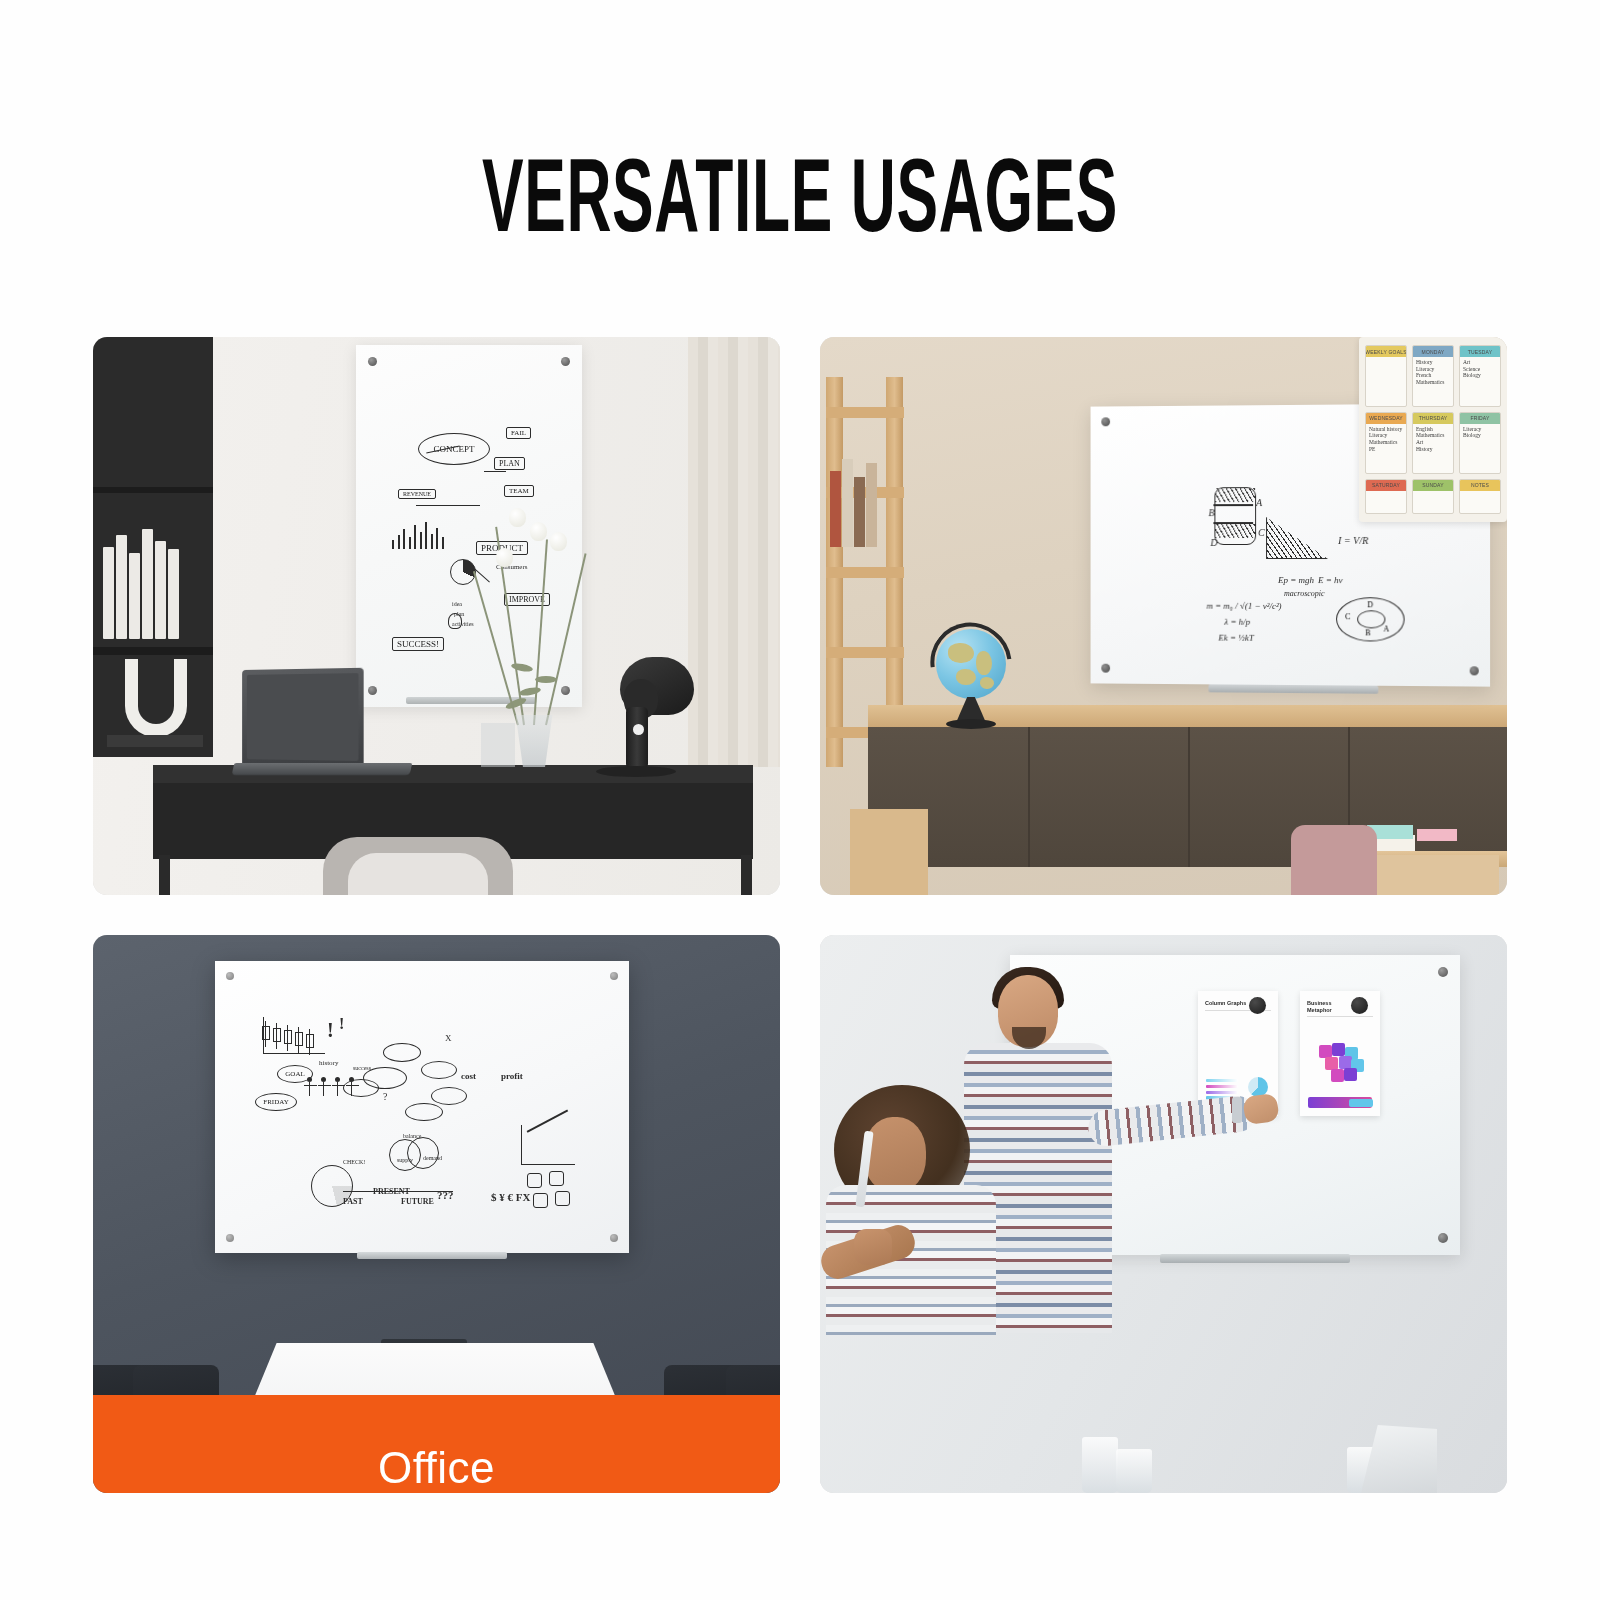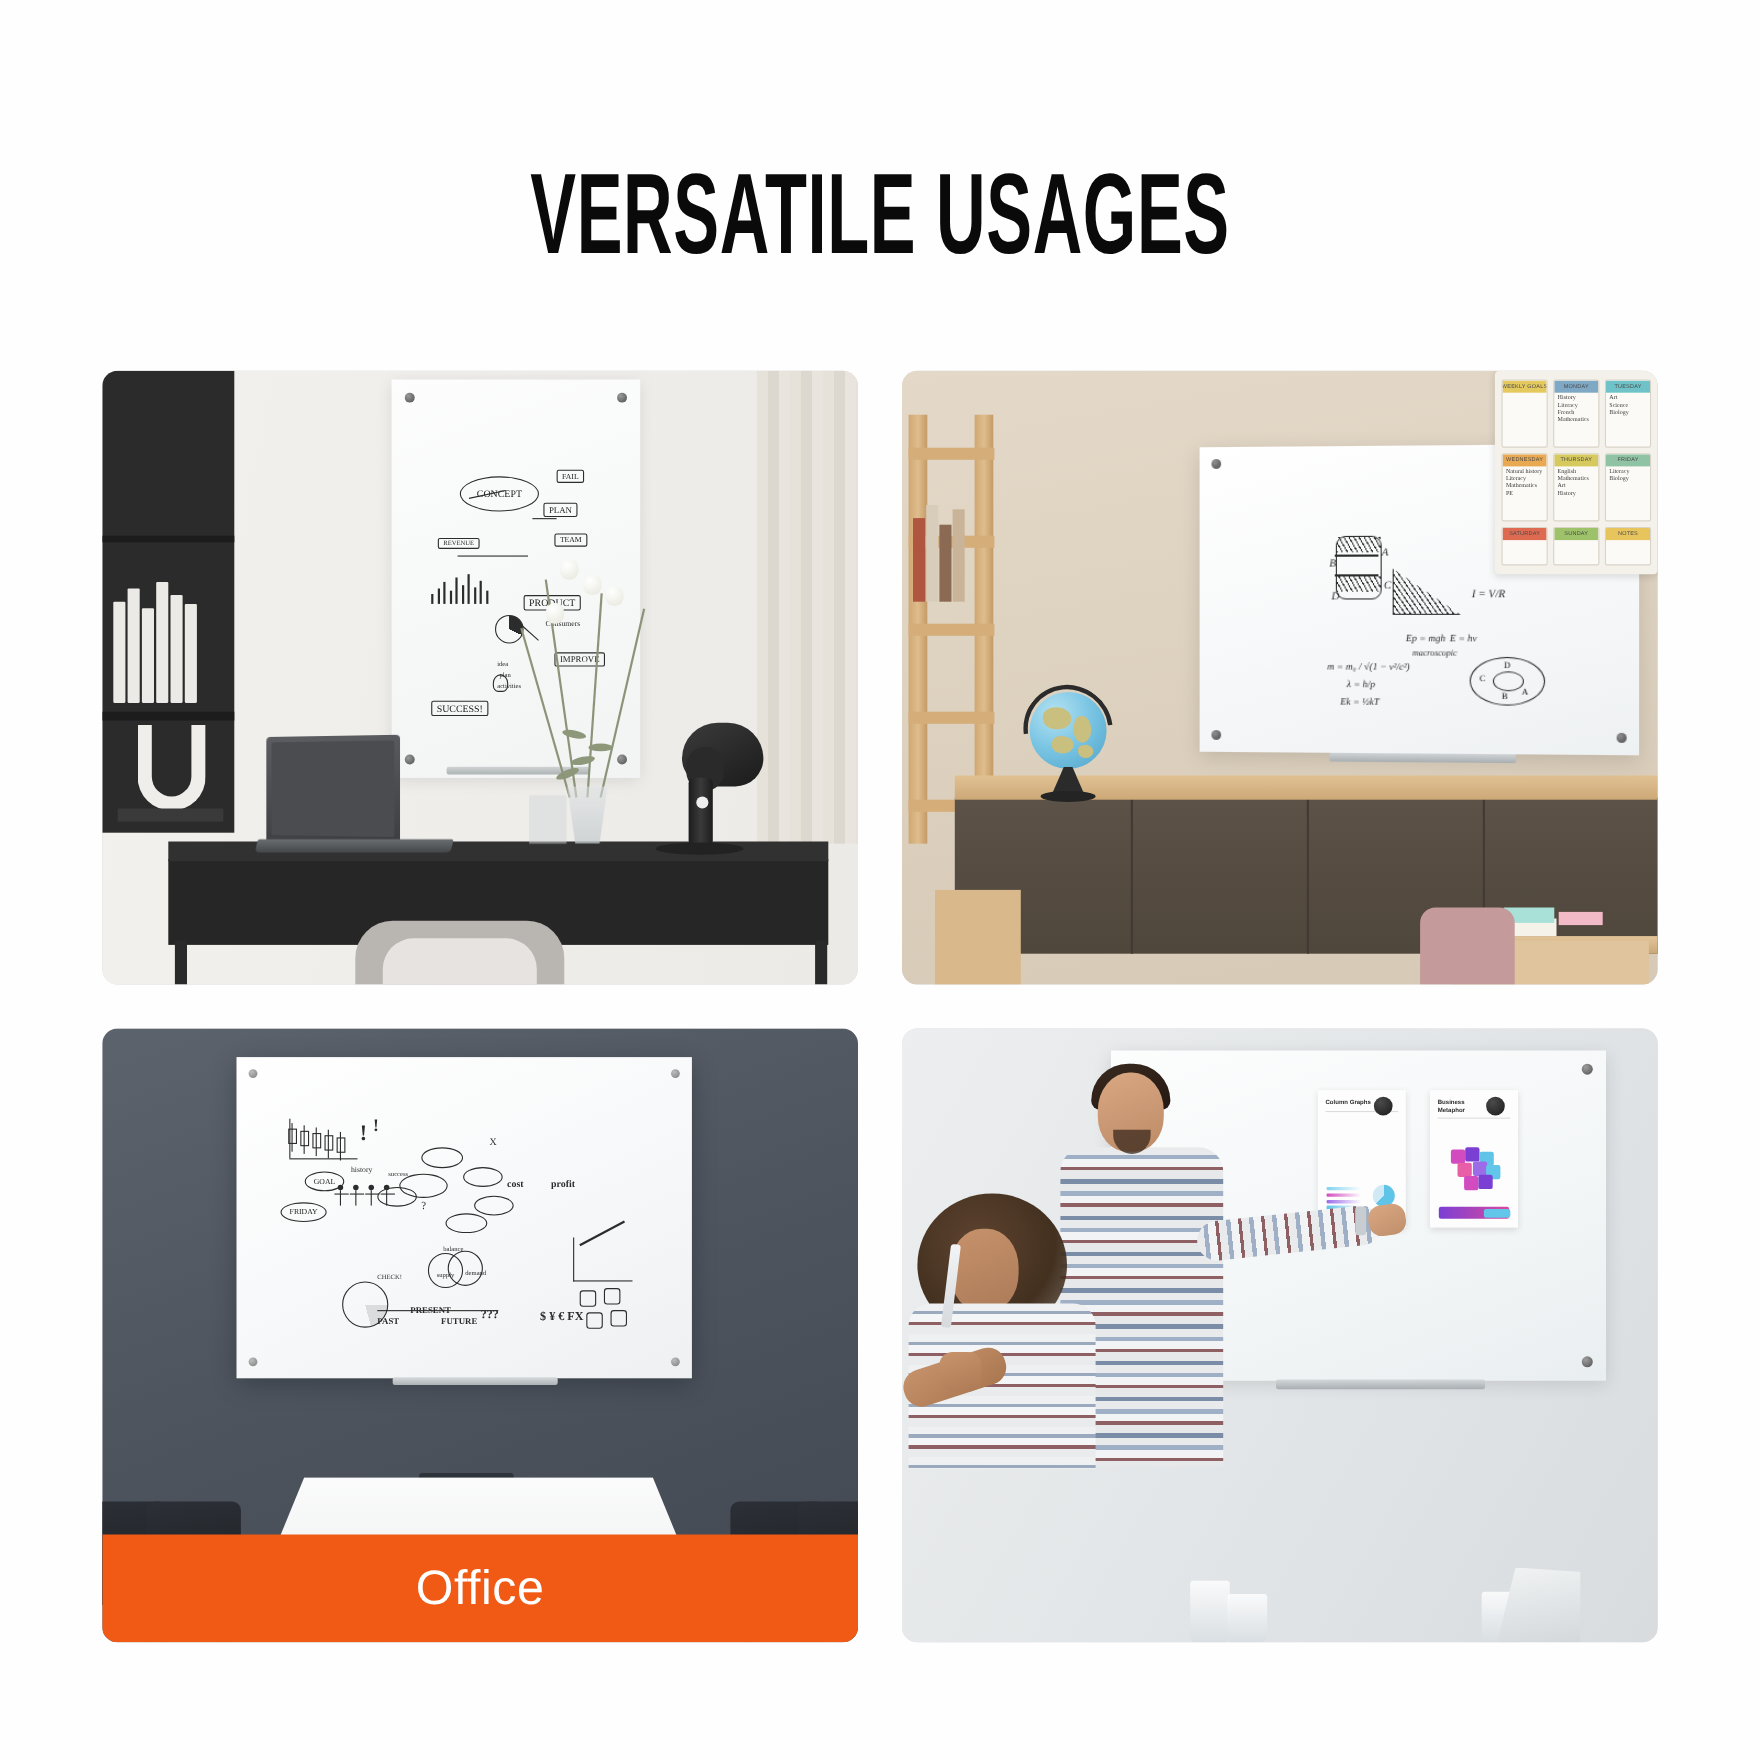--- a/index.html
+++ b/index.html
@@ -633,21 +633,21 @@
         <div class="of-chair" style="right:30px;">
           <div class="seatback"></div>
           <div class="legs"></div>
         </div>
         <div class="of-chair" style="right:-32px;">
           <div class="seatback"></div>
           <div class="legs"></div>
         </div>
         <div class="of-table"></div>
       </div>
-      <div class="caption-bar" style="background:#f15a15;">
+      <div class="caption-bar" style="background:#f15a15;align-items:flex-end;">
         <span>Office</span>
       </div>
     </div>
 
     <div class="card">
       <div class="photo">
         <div class="lc-wall"></div>
 
         <div class="lc-board">
           <span class="scr" style="left:12px;top:12px;"></span>

